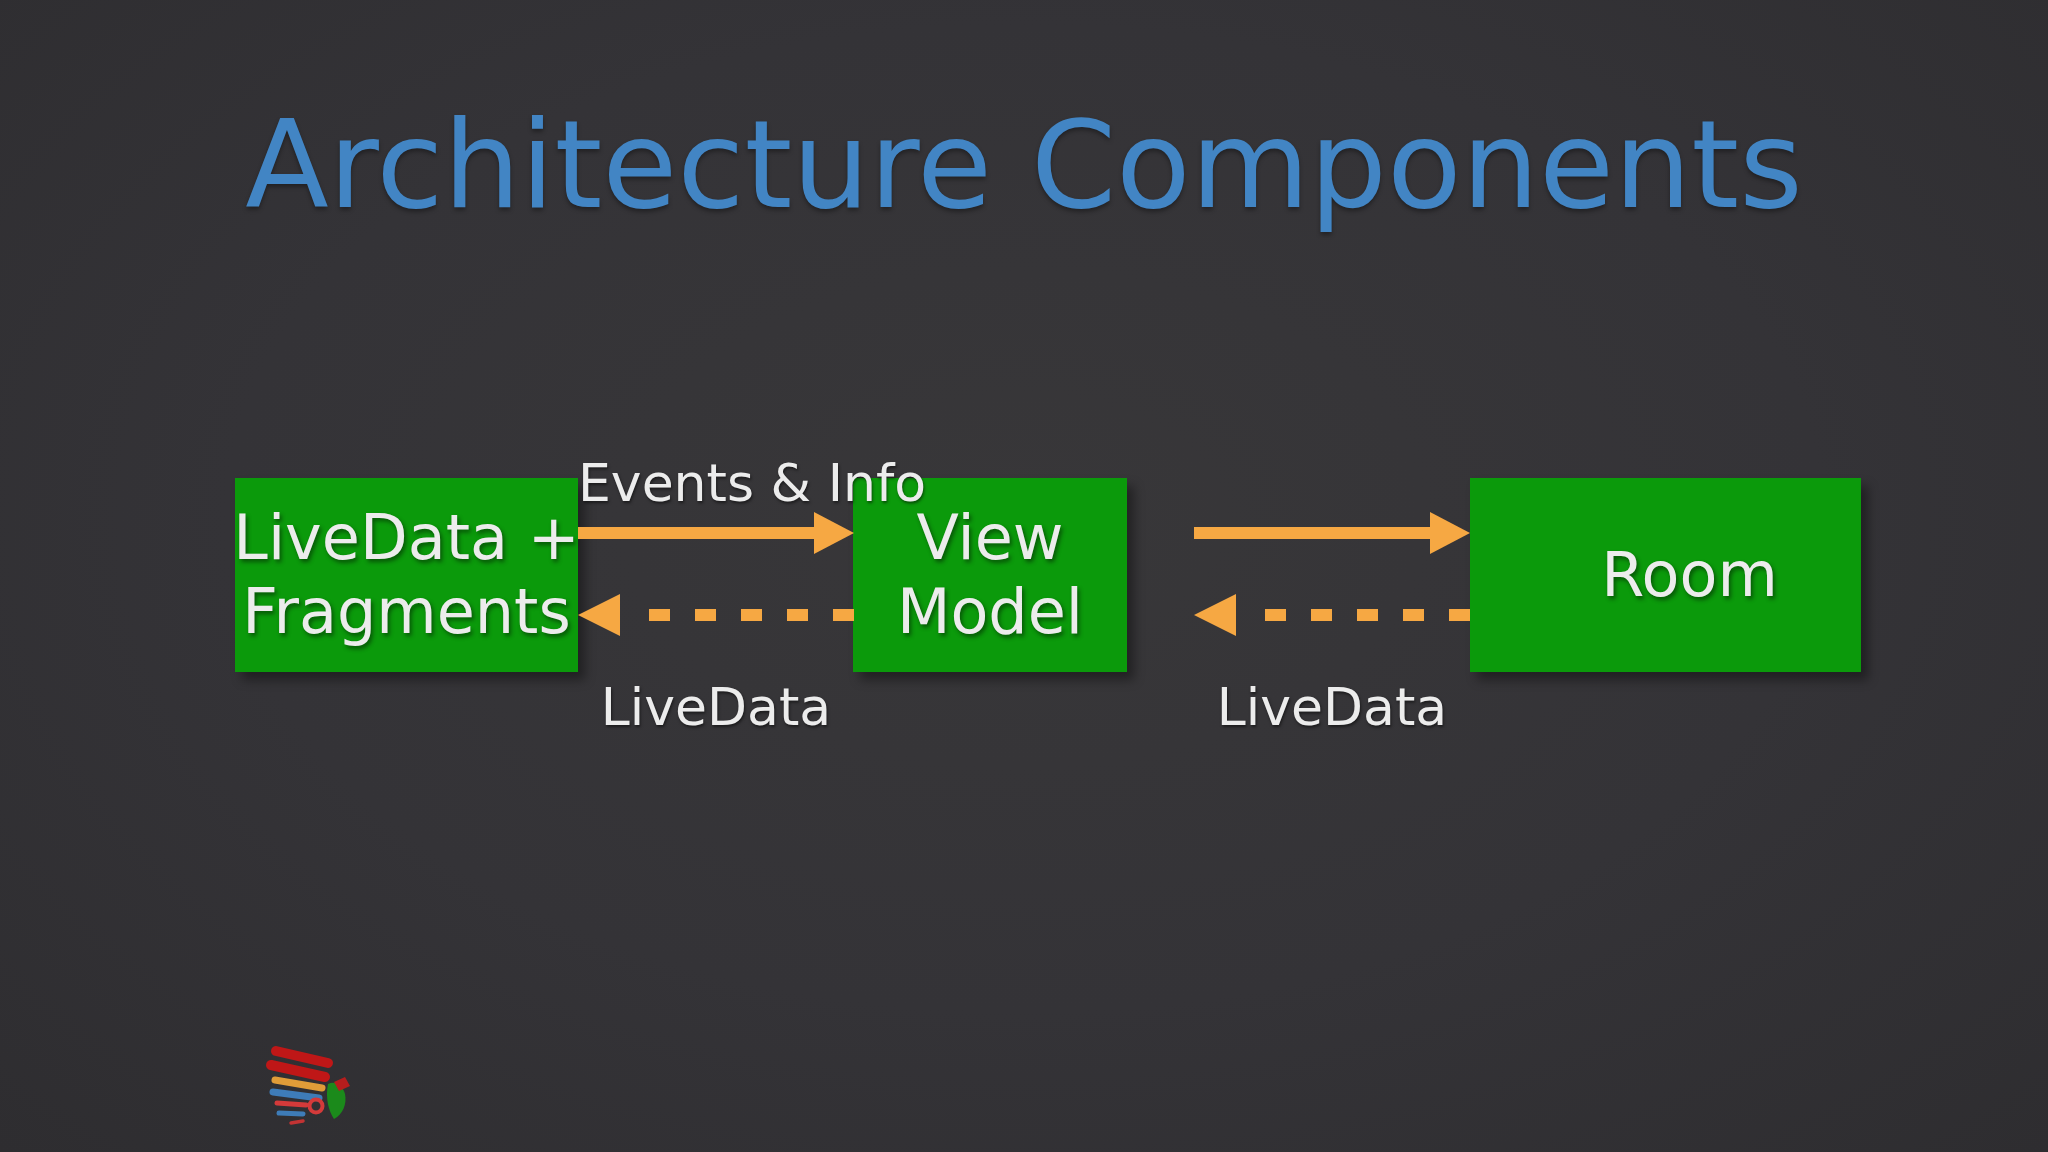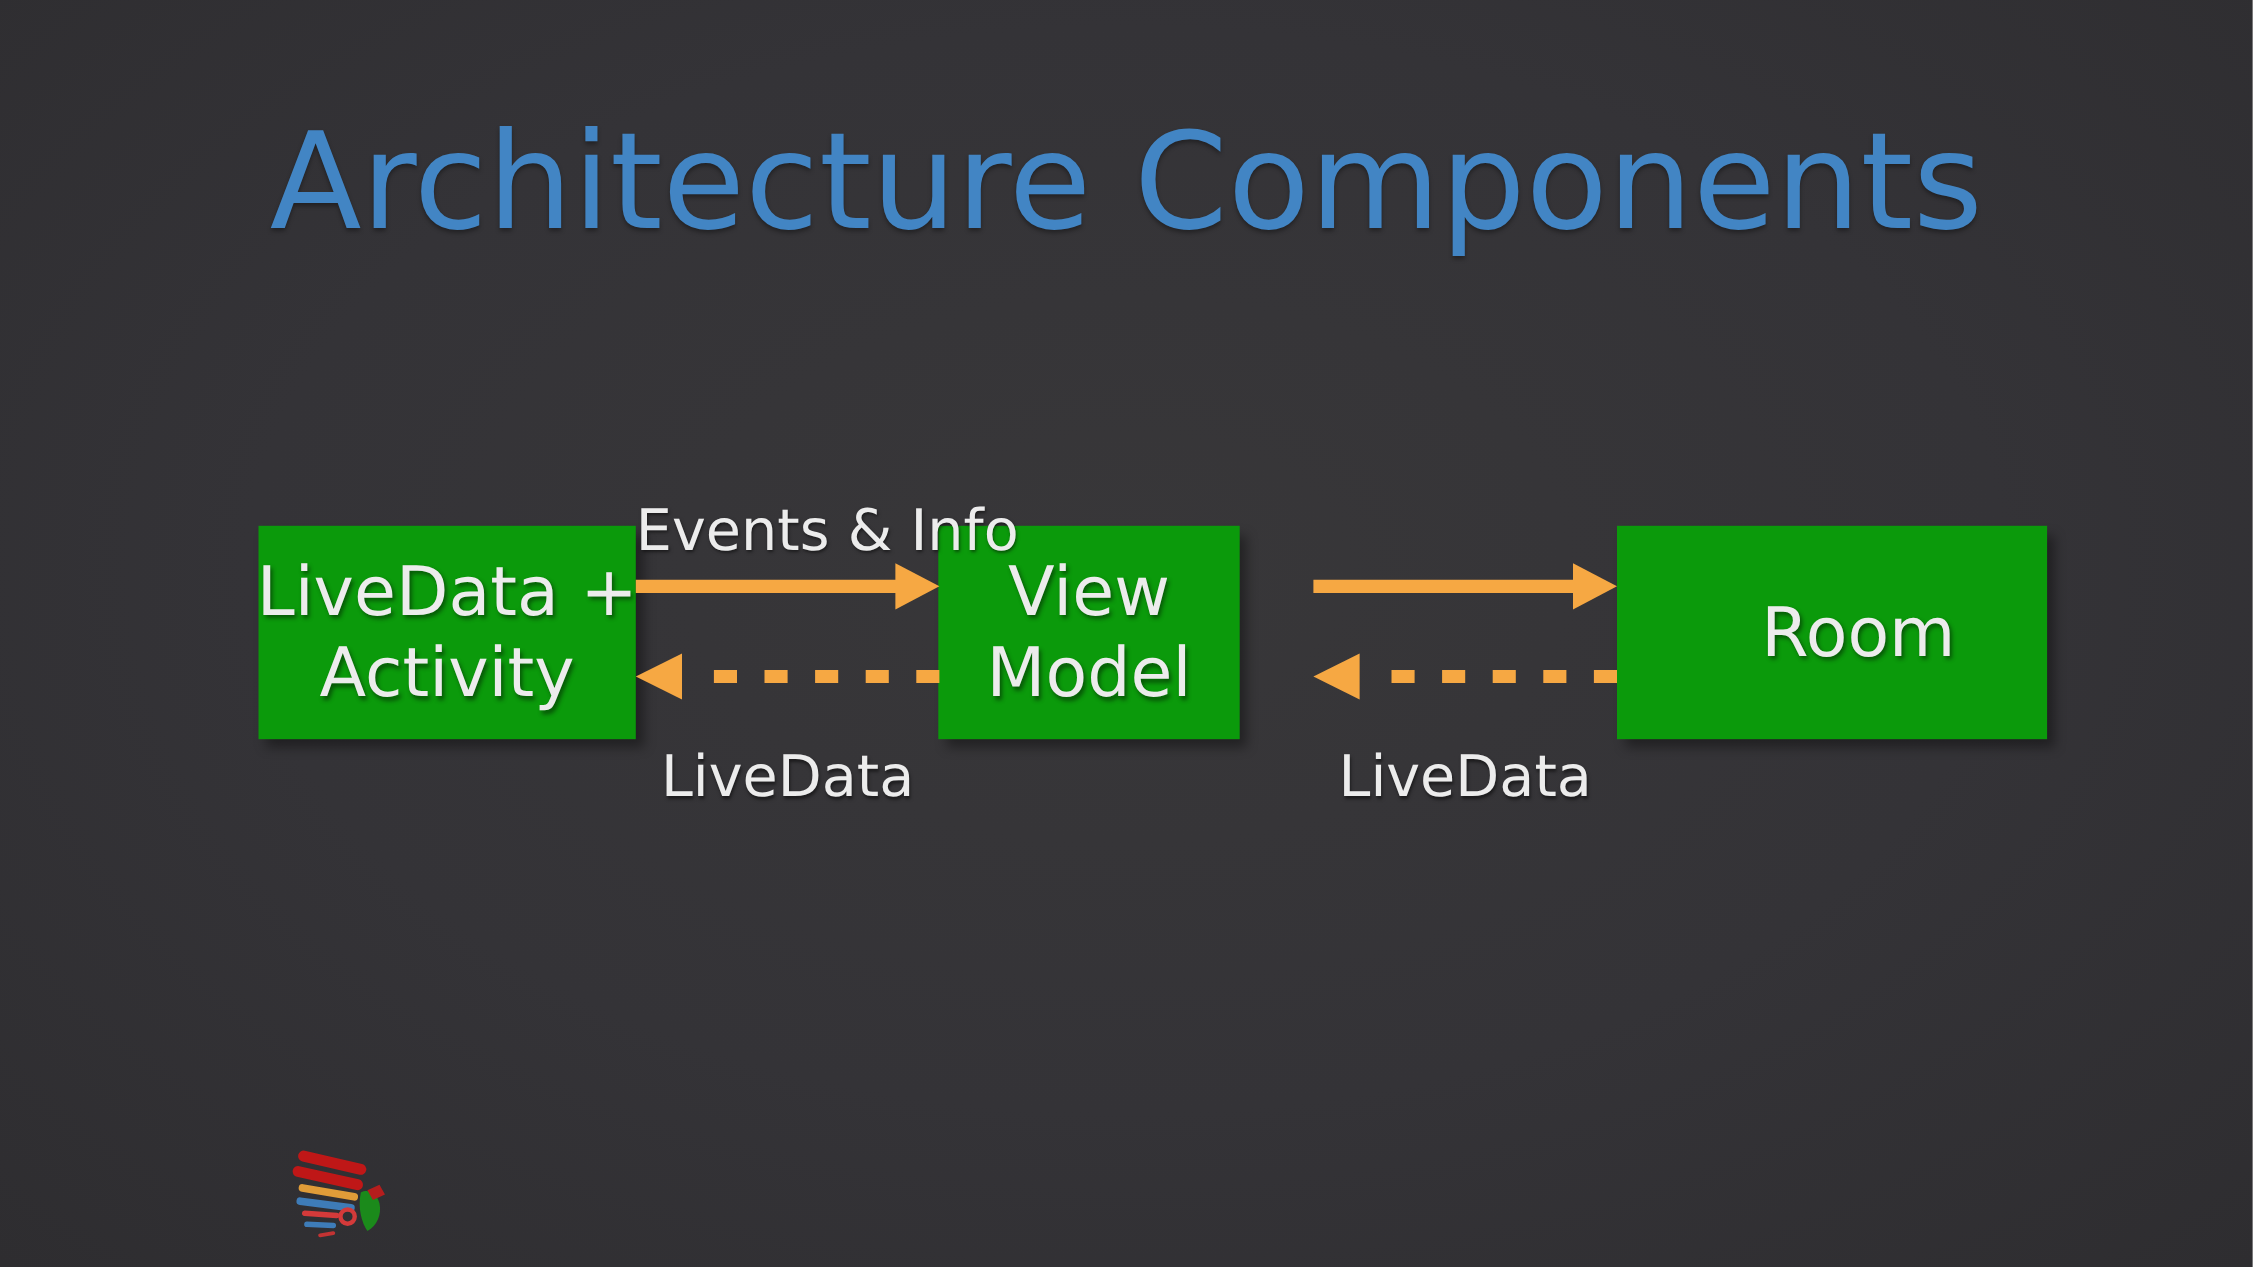--- a/index.html
+++ b/index.html
@@ -78,21 +78,21 @@
 </style>
 </head>
 <body>
 
 <div class="slide">
 
   <div class="title">Architecture Components</div>
 
   <div class="box box-activity">
     <span>LiveData +</span>
-    <span>Activity</span>
+    <span>Fragments</span>
   </div>
 
   <div class="box box-viewmodel">
     <span>View</span>
     <span>Model</span>
   </div>
 
   <div class="box box-room">
     <span>Room</span>
   </div>

